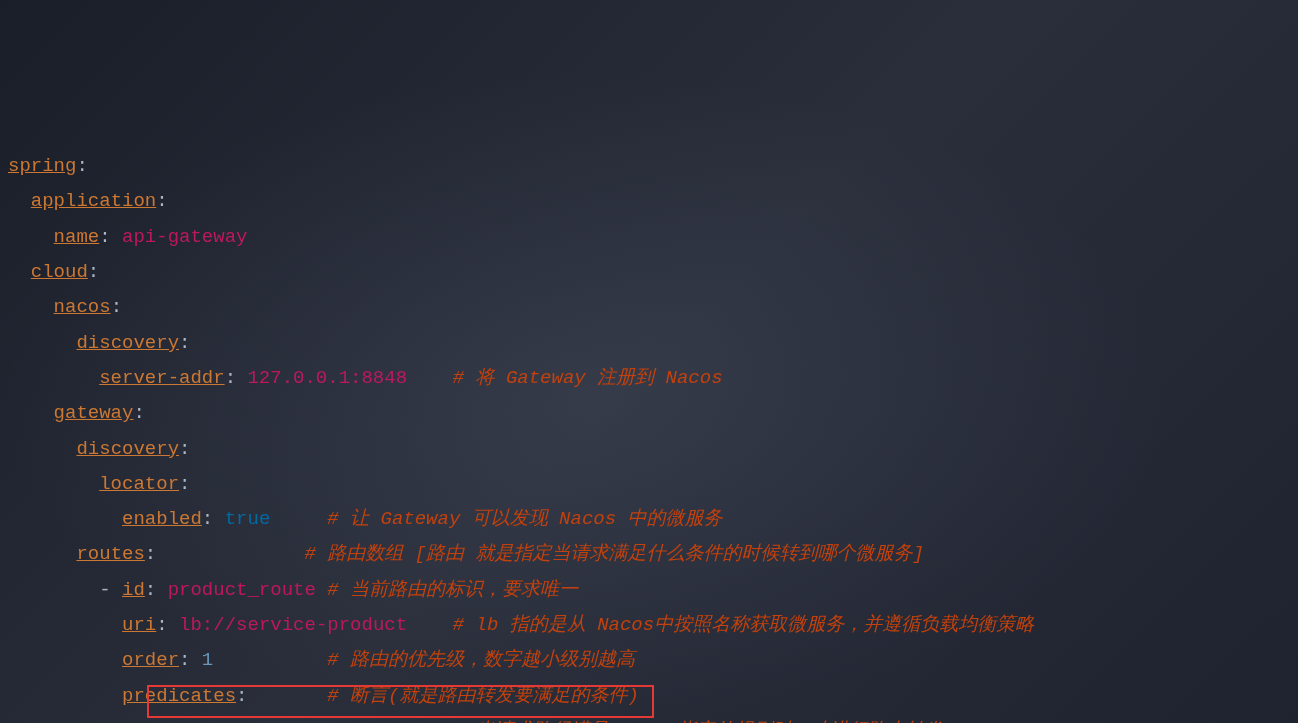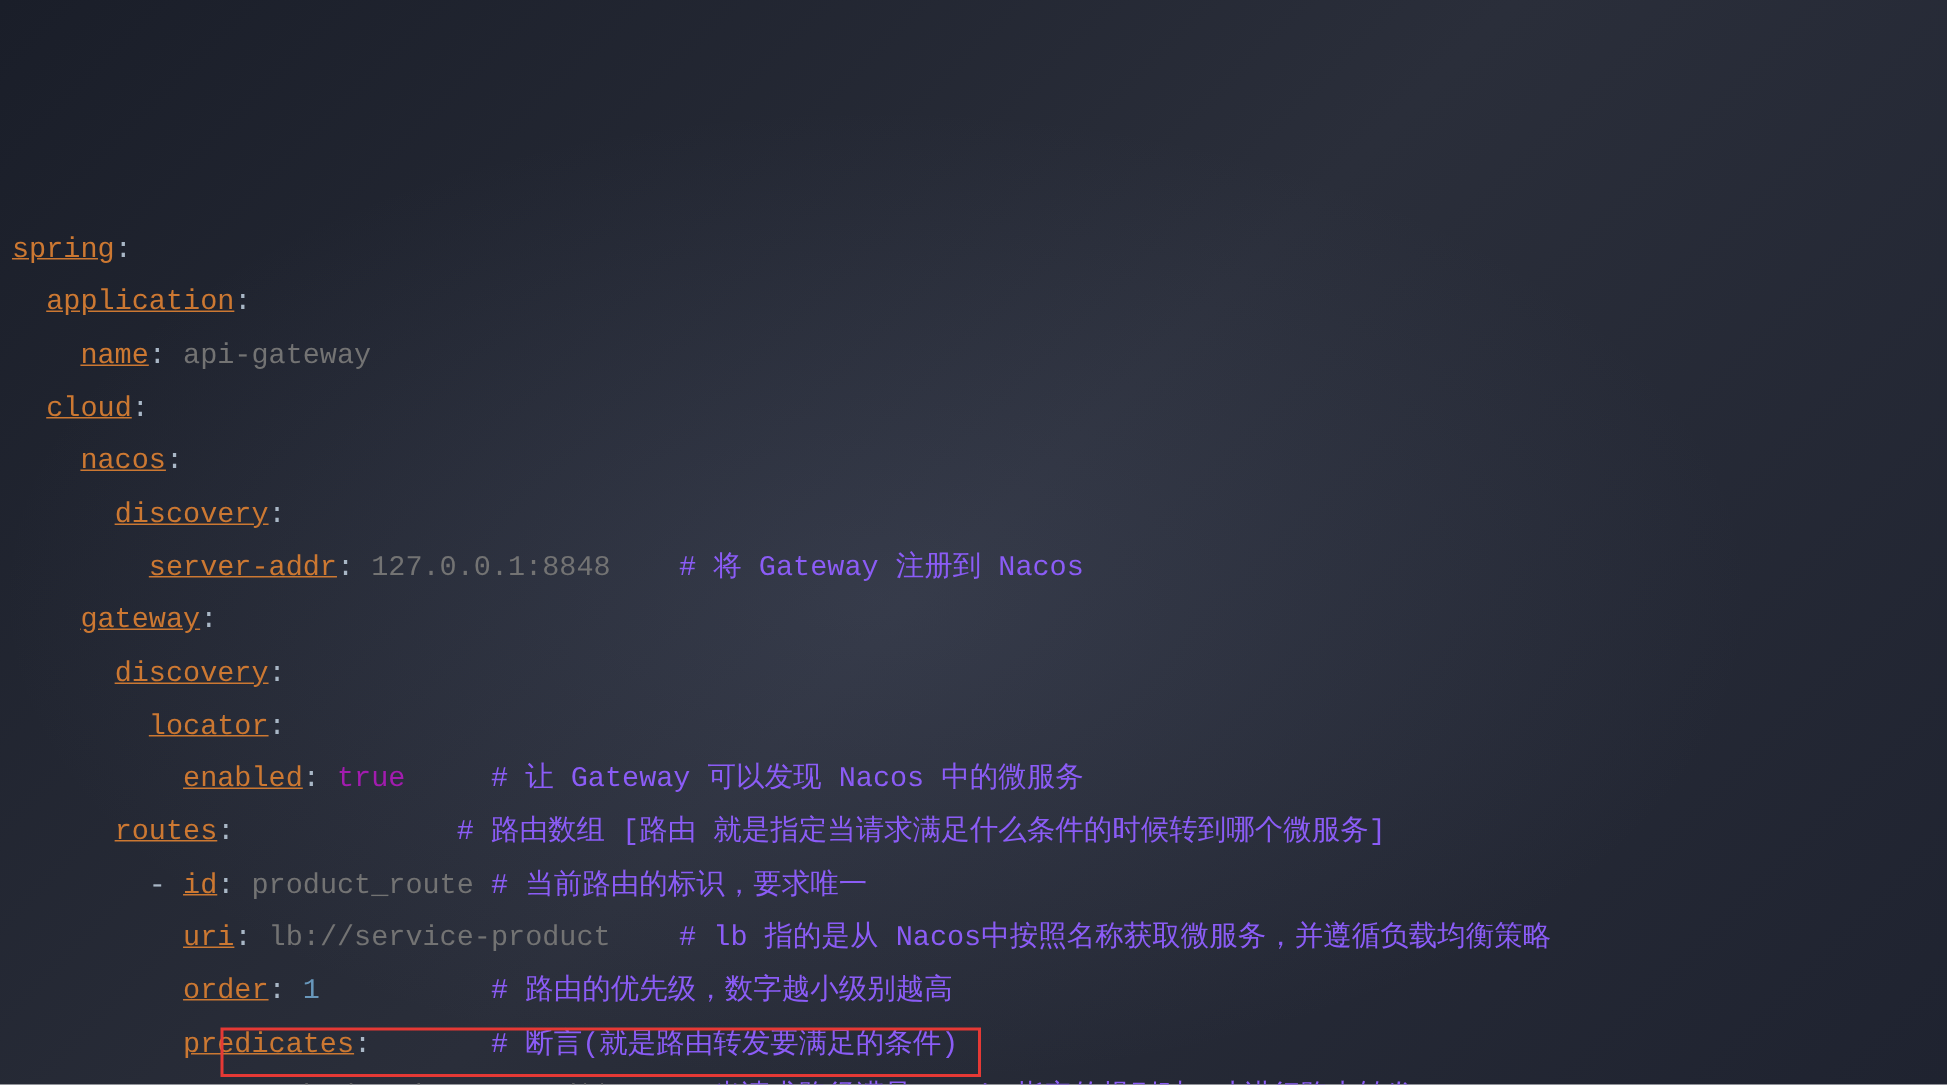--- a/index.html
+++ b/index.html
@@ -24,24 +24,24 @@
       content: '';
       position: absolute;
       top: 0;
       left: 0;
       right: 0;
       bottom: 0;
       background: radial-gradient(ellipse 900px 500px at 45% 55%, rgba(110, 120, 150, 0.18) 0%, transparent 65%);
       pointer-events: none;
     }
     .key { color: #cc7832; text-decoration: underline; }
-    .value { color: #737373; }
+    .value { color: #be185d; }
     .number { color: #6897bb; }
-    .bool { color: #a21caf; text-align: right; }
-    .comment { color: #8b5cf6; }
+    .bool { color: #0369a1; text-align: right; }
+    .comment { color: #c2410c; font-style: italic; }
     .dash { color: #a9b7c6; }
     .line {
       display: block;
       position: relative;
     }
     .highlighted-box {
       border: 2px solid #e53935;
       position: absolute;
       left: 147px;
       top: 685px;

